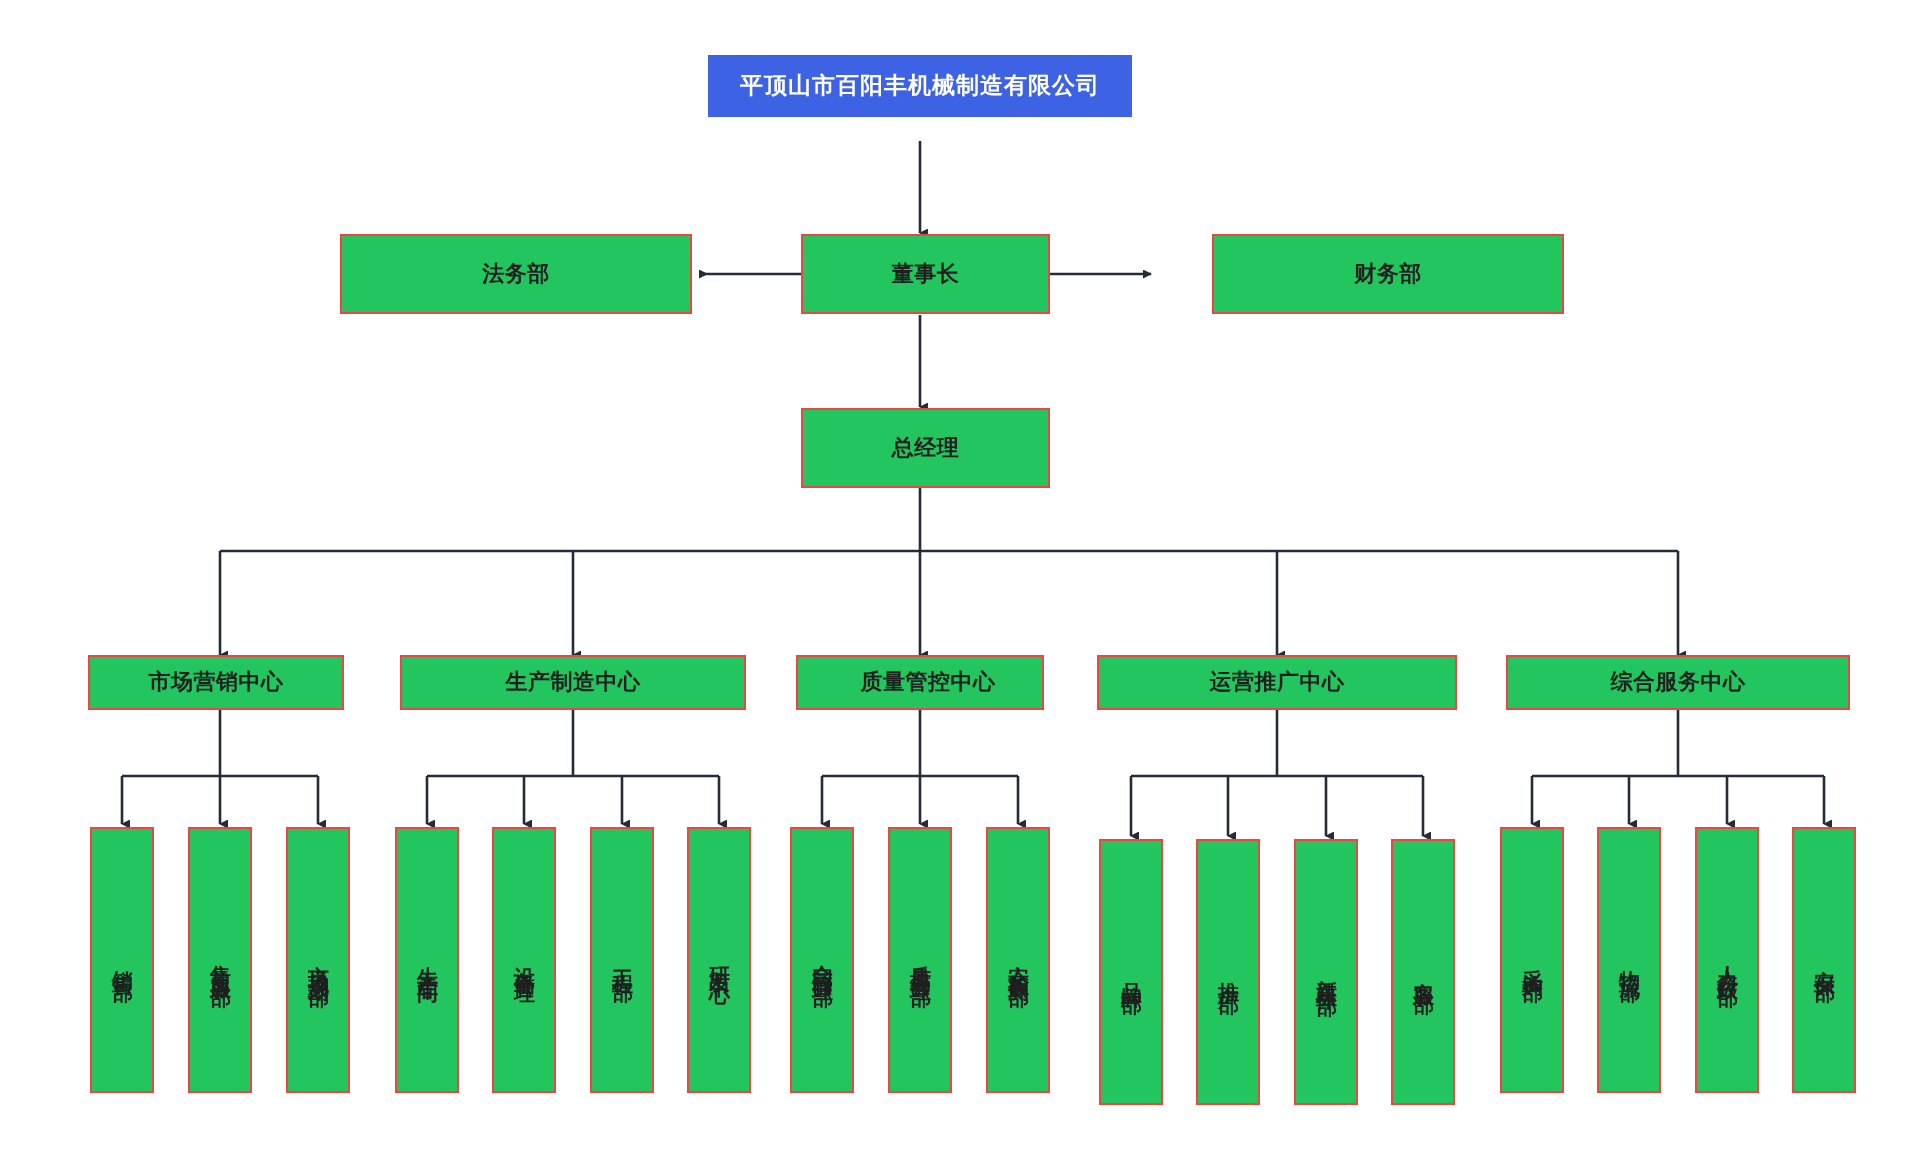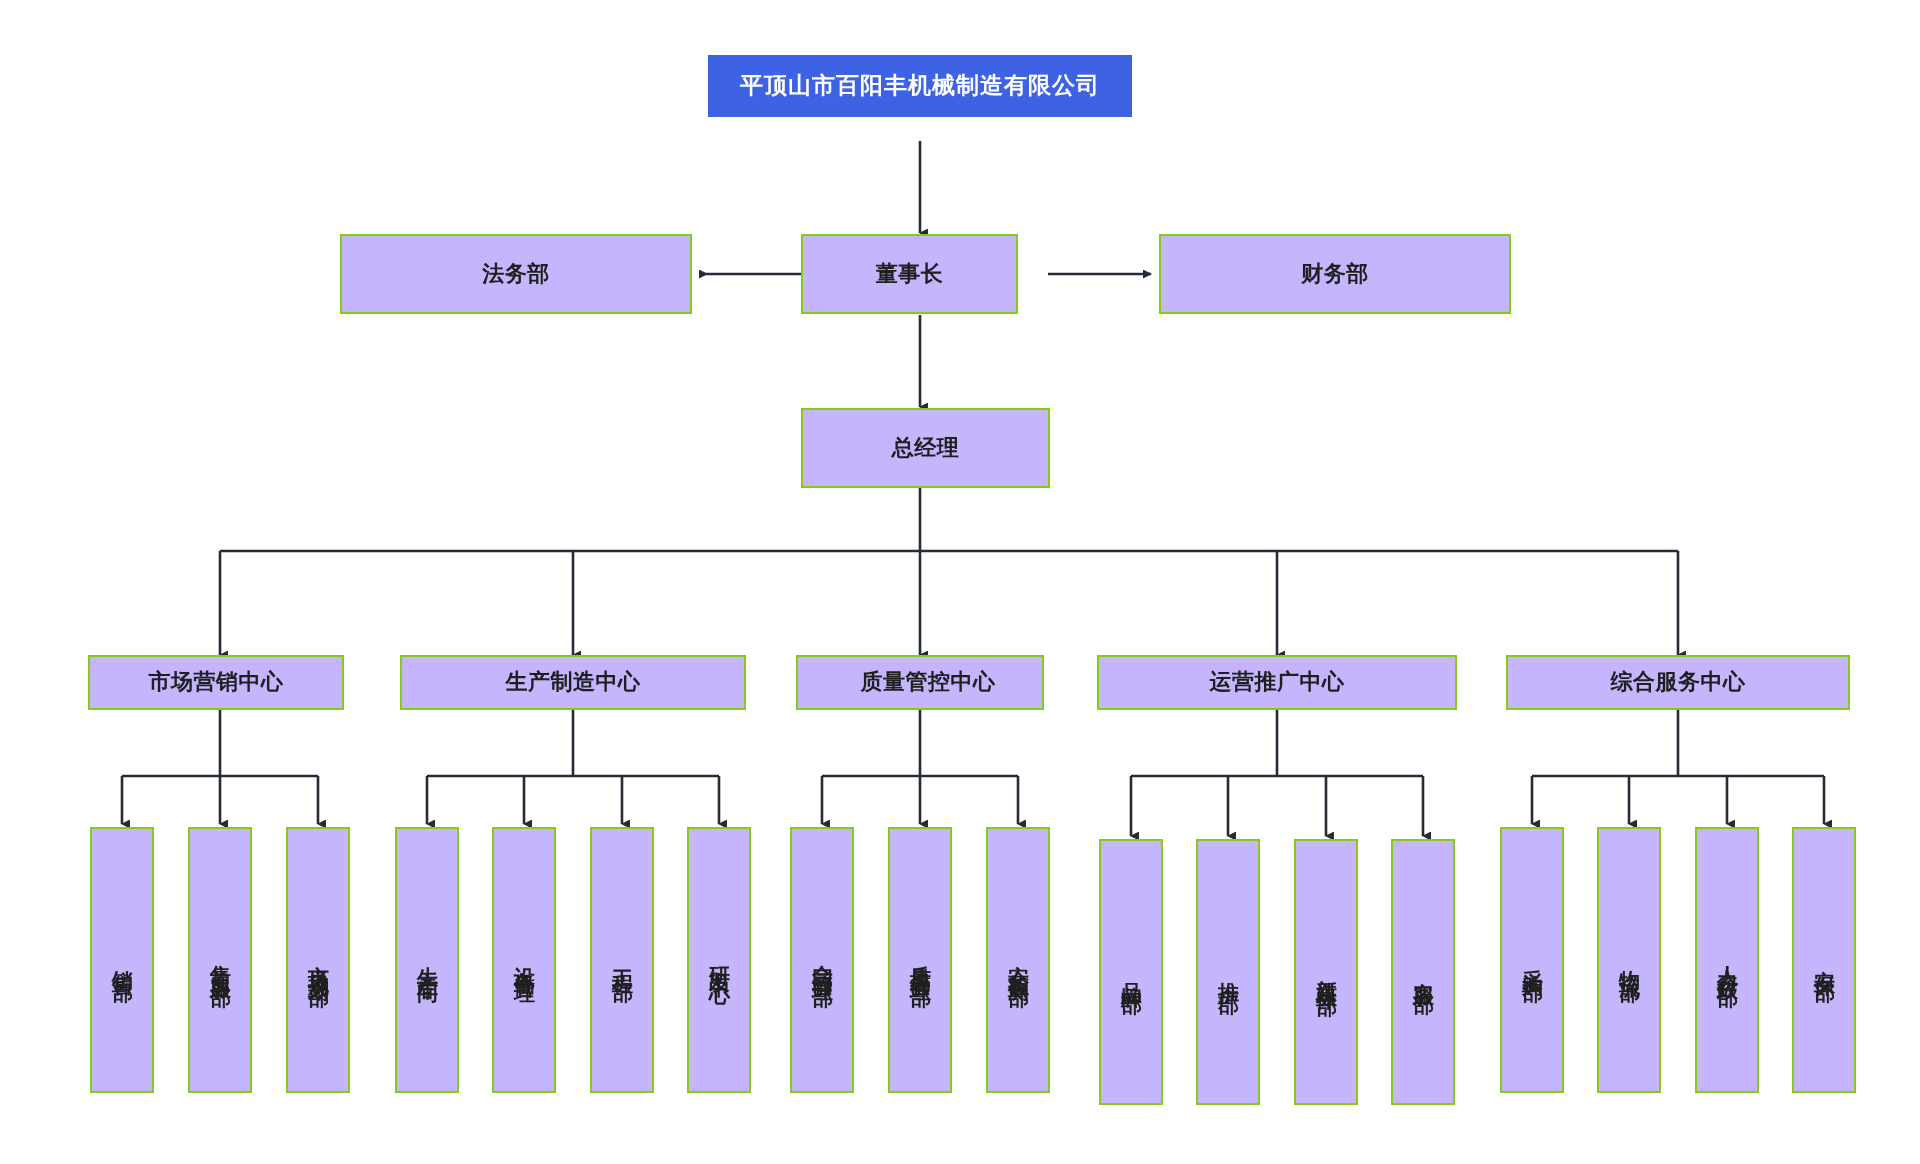--- a/index.html
+++ b/index.html
@@ -23,22 +23,22 @@
   svg#org-svg {
     position: absolute;
     top: 0;
     left: 0;
     width: 1920px;
     height: 1164px;
   }
   .node-box {
     position: absolute;
     box-sizing: border-box;
-    border: 2px solid #84cc16;
-    background: #c4b5fd;
+    border: 2px solid #ef4444;
+    background: #22c55e;
     display: flex;
     align-items: center;
     justify-content: center;
     text-align: center;
   }
   .node-label {
     font-weight: bold;
     color: #1f1f1f;
     line-height: 1.28;
     letter-spacing: 0.5px;
@@ -139,25 +139,25 @@
   </svg>
 
   <div class="node-box node-root" style="left:708px; top:55px; width:424px; height:62px;">
     <span class="node-label">平顶山市百阳丰机械制造有限公司</span>
   </div>
 
   <div class="node-box node-exec" style="left:340px; top:234px; width:352px; height:80px;">
     <span class="node-label">法务部</span>
   </div>
 
-  <div class="node-box node-exec" style="left:801px; top:234px; width:217px; height:80px;">
+  <div class="node-box node-exec" style="left:801px; top:234px; width:249px; height:80px;">
     <span class="node-label">董事长</span>
   </div>
 
-  <div class="node-box node-exec" style="left:1159px; top:234px; width:352px; height:80px;">
+  <div class="node-box node-exec" style="left:1212px; top:234px; width:352px; height:80px;">
     <span class="node-label">财务部</span>
   </div>
 
   <div class="node-box node-exec" style="left:801px; top:408px; width:249px; height:80px;">
     <span class="node-label">总经理</span>
   </div>
 
   <div class="node-box node-center" style="left:88px; top:655px; width:256px; height:55px;">
     <span class="node-label">市场营销中心</span>
   </div>

